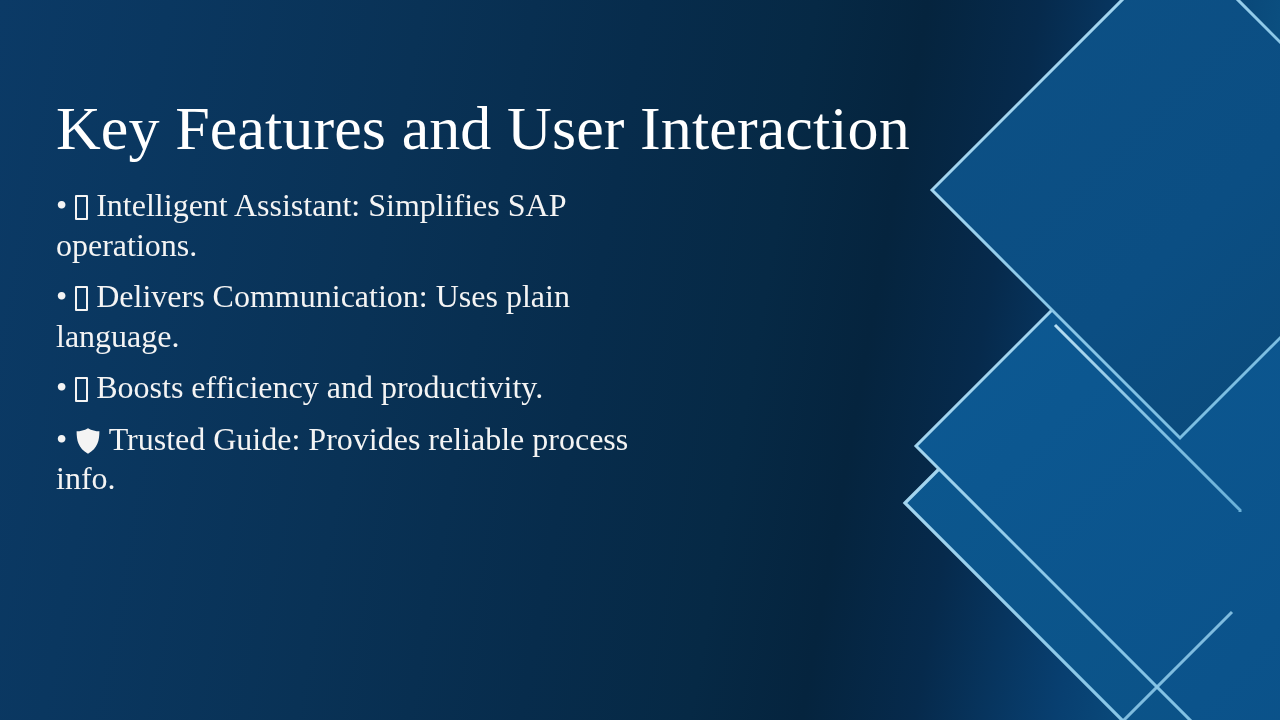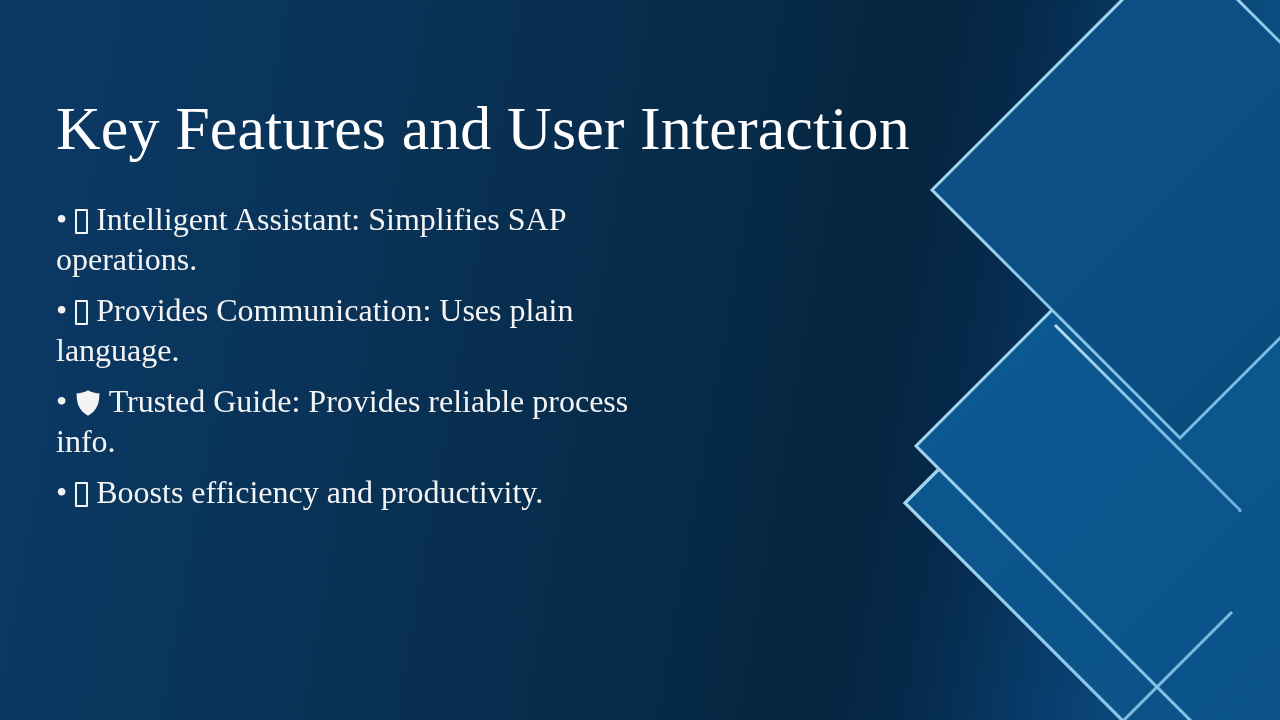--- a/index.html
+++ b/index.html
@@ -49,21 +49,21 @@
     font-weight: 400;
     color: #ffffff;
     letter-spacing: 0.1px;
     white-space: nowrap;
   }
 
   
   .body {
     position: absolute;
     left: 56px;
-    top: 200px;
+    top: 186px;
     width: 600px;
   }
 
   .bullet {
     font-size: 32px;
     line-height: 39.5px;
     color: #f4f4f4;
     margin: 0 0 12px 0;
     font-weight: 400;
   }
@@ -147,31 +147,31 @@
     <p class="bullet">
       <span class="b-mark">•</span>
       <span class="tofu"></span>
       <span>Intelligent Assistant: Simplifies SAP operations.</span>
     </p>
 
 
     <p class="bullet">
       <span class="b-mark">•</span>
       <span class="tofu"></span>
-      <span>Provides Communication: Uses plain language.</span>
+      <span>Delivers Communication: Uses plain language.</span>
+    </p>
+
+    <p class="bullet">
+      <span class="b-mark">•</span>
+      <span class="tofu"></span>
+      <span>Boosts efficiency and productivity.</span>
     </p>
 
     <p class="bullet">
       <span class="b-mark">•</span>
       <svg class="shield-glyph" viewBox="0 0 26 28" aria-hidden="true">
         <path d="M13 1.2 C9.2 3.4 5.3 4.3 1.6 4.3 C1.6 13.4 3.2 21.2 13 26.8 C22.8 21.2 24.4 13.4 24.4 4.3 C20.7 4.3 16.8 3.4 13 1.2 Z" fill="#f4f4f4"></path>
       </svg>
       <span>Trusted Guide: Provides reliable process info.</span>
     </p>
 
-    <p class="bullet">
-      <span class="b-mark">•</span>
-      <span class="tofu"></span>
-      <span>Boosts efficiency and productivity.</span>
-    </p>
-
   </div>
 </div>
 
 </body></html>

